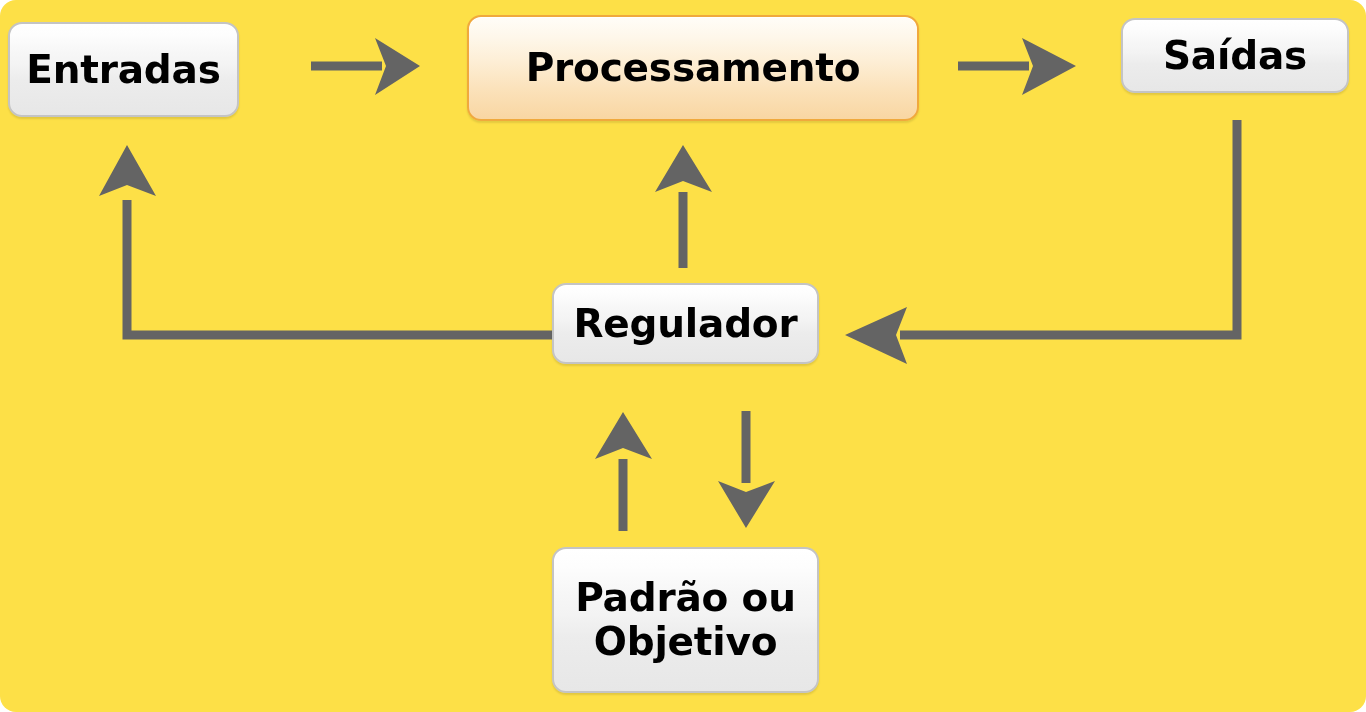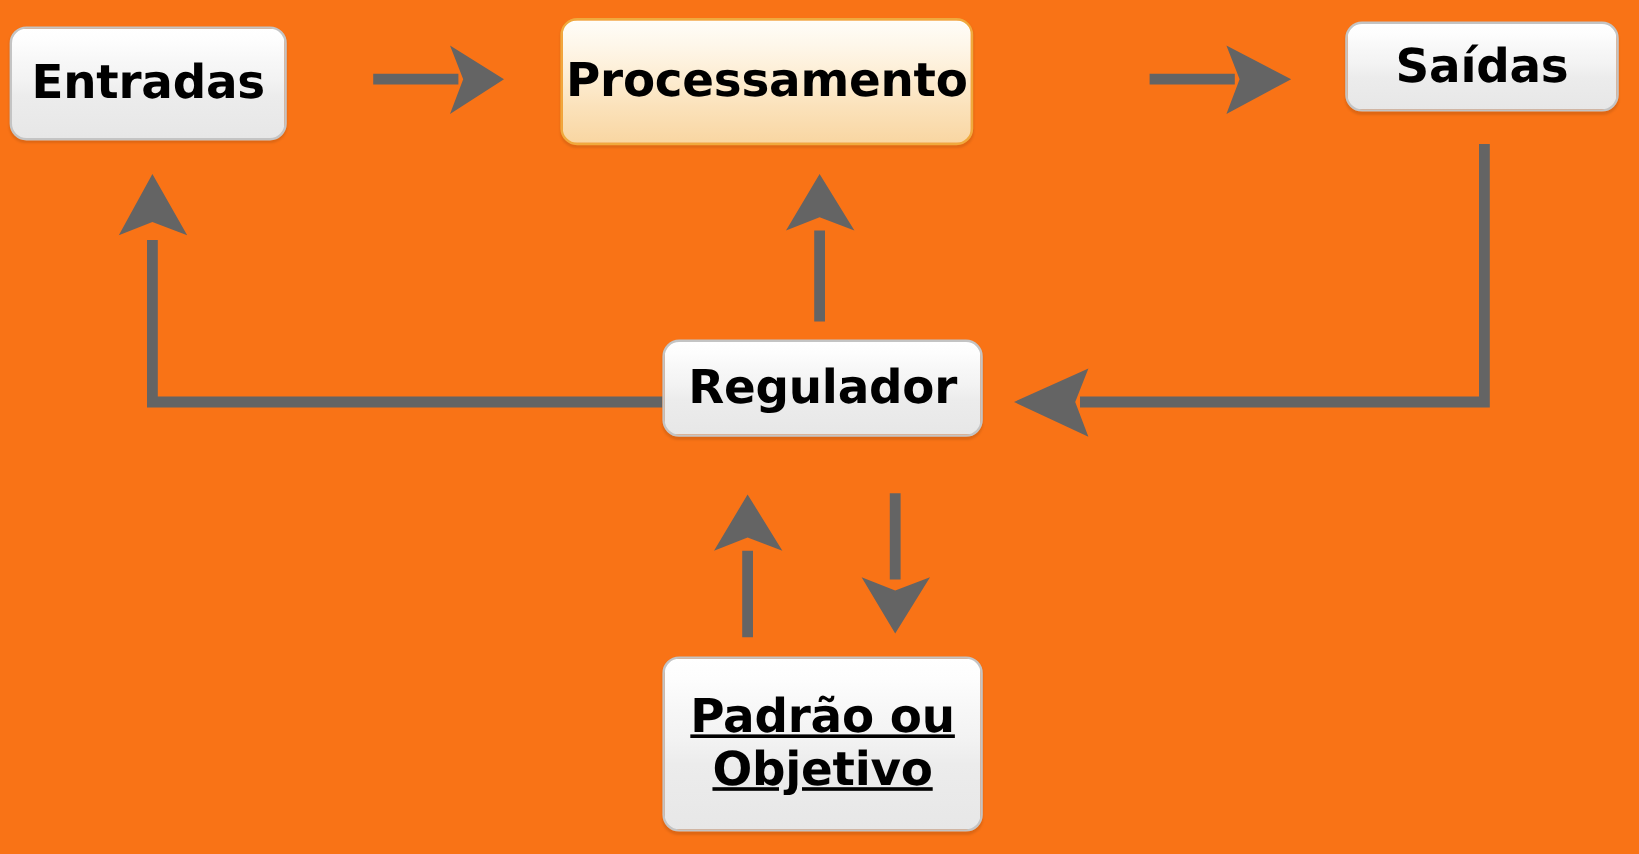--- a/index.html
+++ b/index.html
@@ -72,36 +72,36 @@
         #fbe2bb 70%,
         #f9d6a2 100%);
     box-shadow: 0 2px 2px rgba(0,0,0,0.10),
                 inset 0 1px 0 rgba(255,255,255,0.85);
   }
 
   
   #node-entradas      { left: 8px;   top: 22px;  width: 231px; height: 95px;  }
   #node-entradas      .node-label { font-size: 39px; }
 
-  #node-processamento { left: 467px; top: 15px;  width: 344px; height: 106px; }
+  #node-processamento { left: 467px; top: 15px;  width: 452px; height: 106px; }
   #node-processamento .node-label { font-size: 39px; }
 
   #node-saidas        { left: 1121px;top: 18px;  width: 228px; height: 75px; }
   #node-saidas        .node-label { font-size: 39px; }
 
   #node-regulador     { left: 552px; top: 283px; width: 267px; height: 81px; }
   #node-regulador     .node-label { font-size: 39px; }
 
-  #node-padrao        { left: 552px; top: 547px; width: 267px; height: 146px; text-decoration: underline; }
+  #node-padrao        { left: 552px; top: 547px; width: 267px; height: 146px; }
   #node-padrao        .node-label { font-size: 39px; }
 </style>
 </head>
 <body style="background: rgb(255, 255, 255);">
 
-<div id="canvas" style="background: #f97316;">
+<div id="canvas" style="background: #fde047; border-radius: 16px;">
 
   <svg id="edges" viewBox="0 0 1366 712" width="1366" height="712" xmlns="http://www.w3.org/2000/svg">
 
     <g>
       <line x1="311" y1="66" x2="382" y2="66" stroke="#646464" stroke-width="9" stroke-linecap="butt"></line>
       <polygon points="375,38 420,66 375,95 386,66" fill="#646464"></polygon>
     </g>
 
     <g>
       <line x1="958" y1="66" x2="1029" y2="66" stroke="#646464" stroke-width="9" stroke-linecap="butt"></line>

